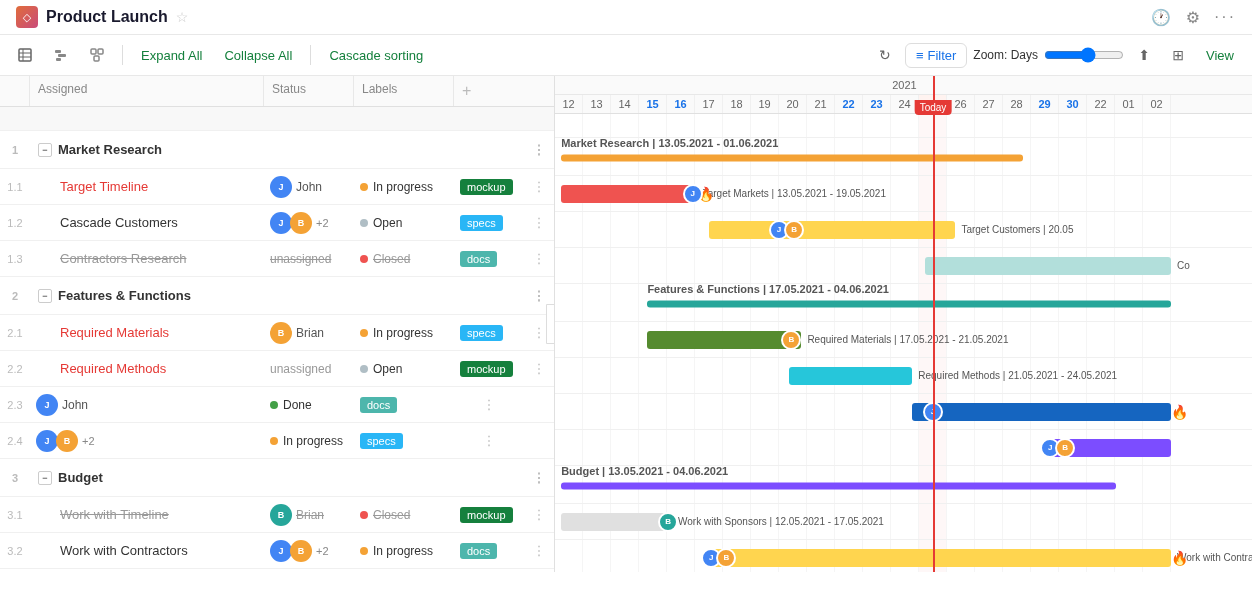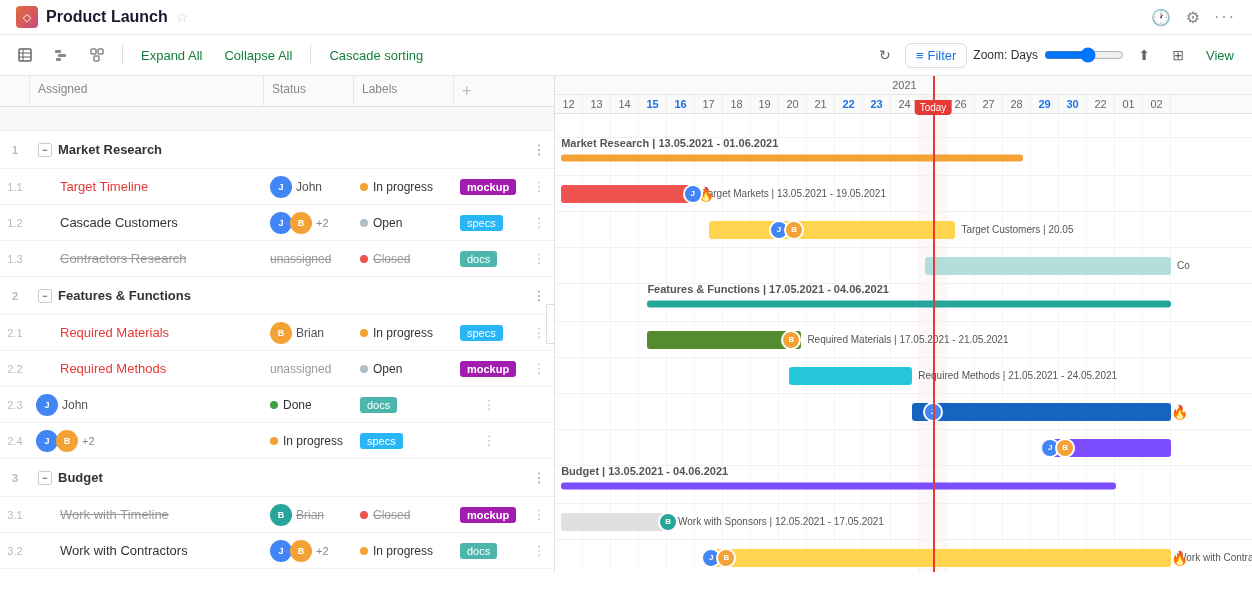--- a/index.html
+++ b/index.html
@@ -62,21 +62,21 @@
     .status-dot { width: 8px; height: 8px; border-radius: 50%; flex-shrink: 0; }
     .status-text { font-size: 12px; }
     .status-dot.inprogress { background: #f4a235; }
     .status-dot.open { background: #b0bec5; }
     .status-dot.closed { background: #ef5350; }
     .status-dot.done { background: #43a047; }
     .status-text.strikethrough { text-decoration: line-through; color: #999; }
 
     .label-cell { padding: 4px 6px; }
     .label-badge { display: inline-block; padding: 2px 7px; border-radius: 3px; font-size: 11px; color: white; font-weight: 500; }
-    .label-badge.mockup { background: #a21caf; font-weight: bold; }
+    .label-badge.mockup { background: #15803d; }
     .label-badge.specs { background: #29b6f6; }
     .label-badge.docs { background: #4db6ac; }
 
     .menu-cell { padding: 4px 6px; display: flex; align-items: center; justify-content: center; cursor: pointer; color: #bbb; }
 
     .expand-icon { width: 14px; height: 14px; display: inline-flex; align-items: center; justify-content: center; border: 1px solid #ccc; border-radius: 2px; font-size: 9px; cursor: pointer; color: #666; flex-shrink: 0; }
 
     
     .gantt-section { flex: 1; overflow-x: auto; overflow-y: auto; position: relative; }
     .gantt-inner { min-width: 700px; position: relative; }

